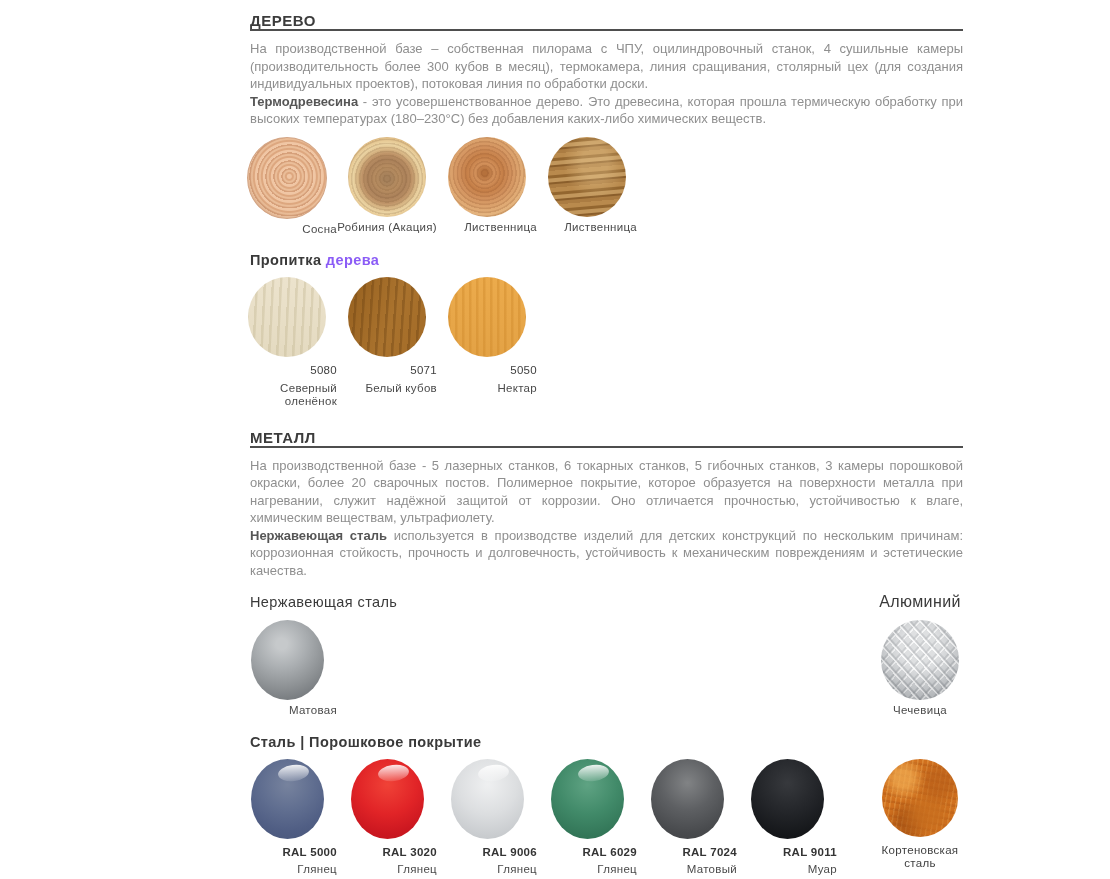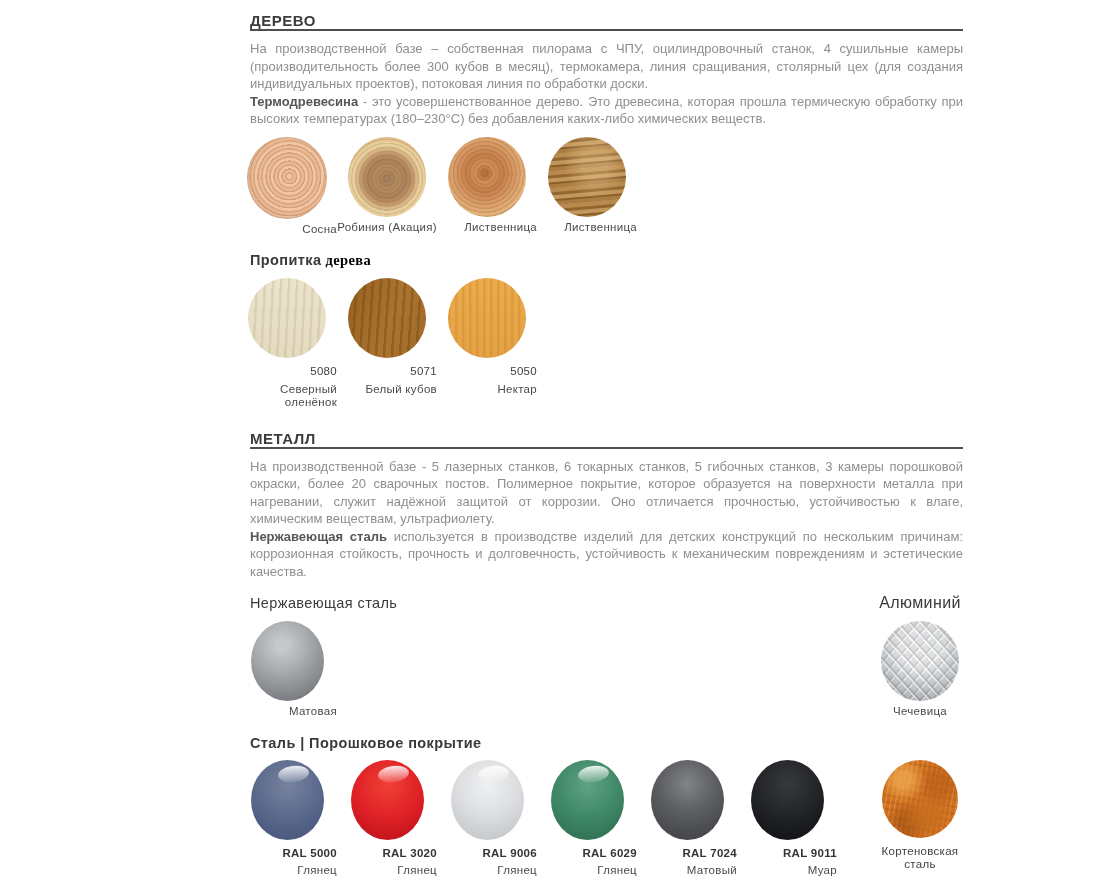--- a/index.html
+++ b/index.html
@@ -14,21 +14,21 @@
     font-size:15px; font-weight:bold; letter-spacing:.5px; color:#3c3c3c;
     border-bottom:2px solid #4e4e4e;
   }
   .sec-title.metal { margin-top:20px; }
 
   .body { margin:9px 0 0; font-size:13px; line-height:17.5px; color:#8f8f8f; text-align:justify; }
   .body.follow { margin-top:0; }
   .lead { color:#565656; font-weight:bold; }
 
   .sub-title { margin:16px 0 0; font-size:14.5px; color:#3a3a3a; letter-spacing:.4px; }
-  .sub-light { color:#000000;font-family:Liberation Serif, serif; }
+  .sub-light { color:#8b5cf6; }
 
   .swatch-row { display:flex; width:728px; margin-left:-13px; }
   .row-gap { margin-top:9px; }
   .swatch { width:100px; text-align:right; }
   .right-swatch { width:90px; margin-left:auto; text-align:center; }
 
   .dual-head { display:flex; width:728px; margin-left:-13px; margin-top:14px; align-items:baseline; }
   .head-left { padding-left:13px; font-size:14.5px; color:#3a3a3a; letter-spacing:.4px; }
   .head-right { width:90px; margin-left:auto; text-align:center; font-size:16px; color:#3a3a3a; letter-spacing:.4px; }
 

